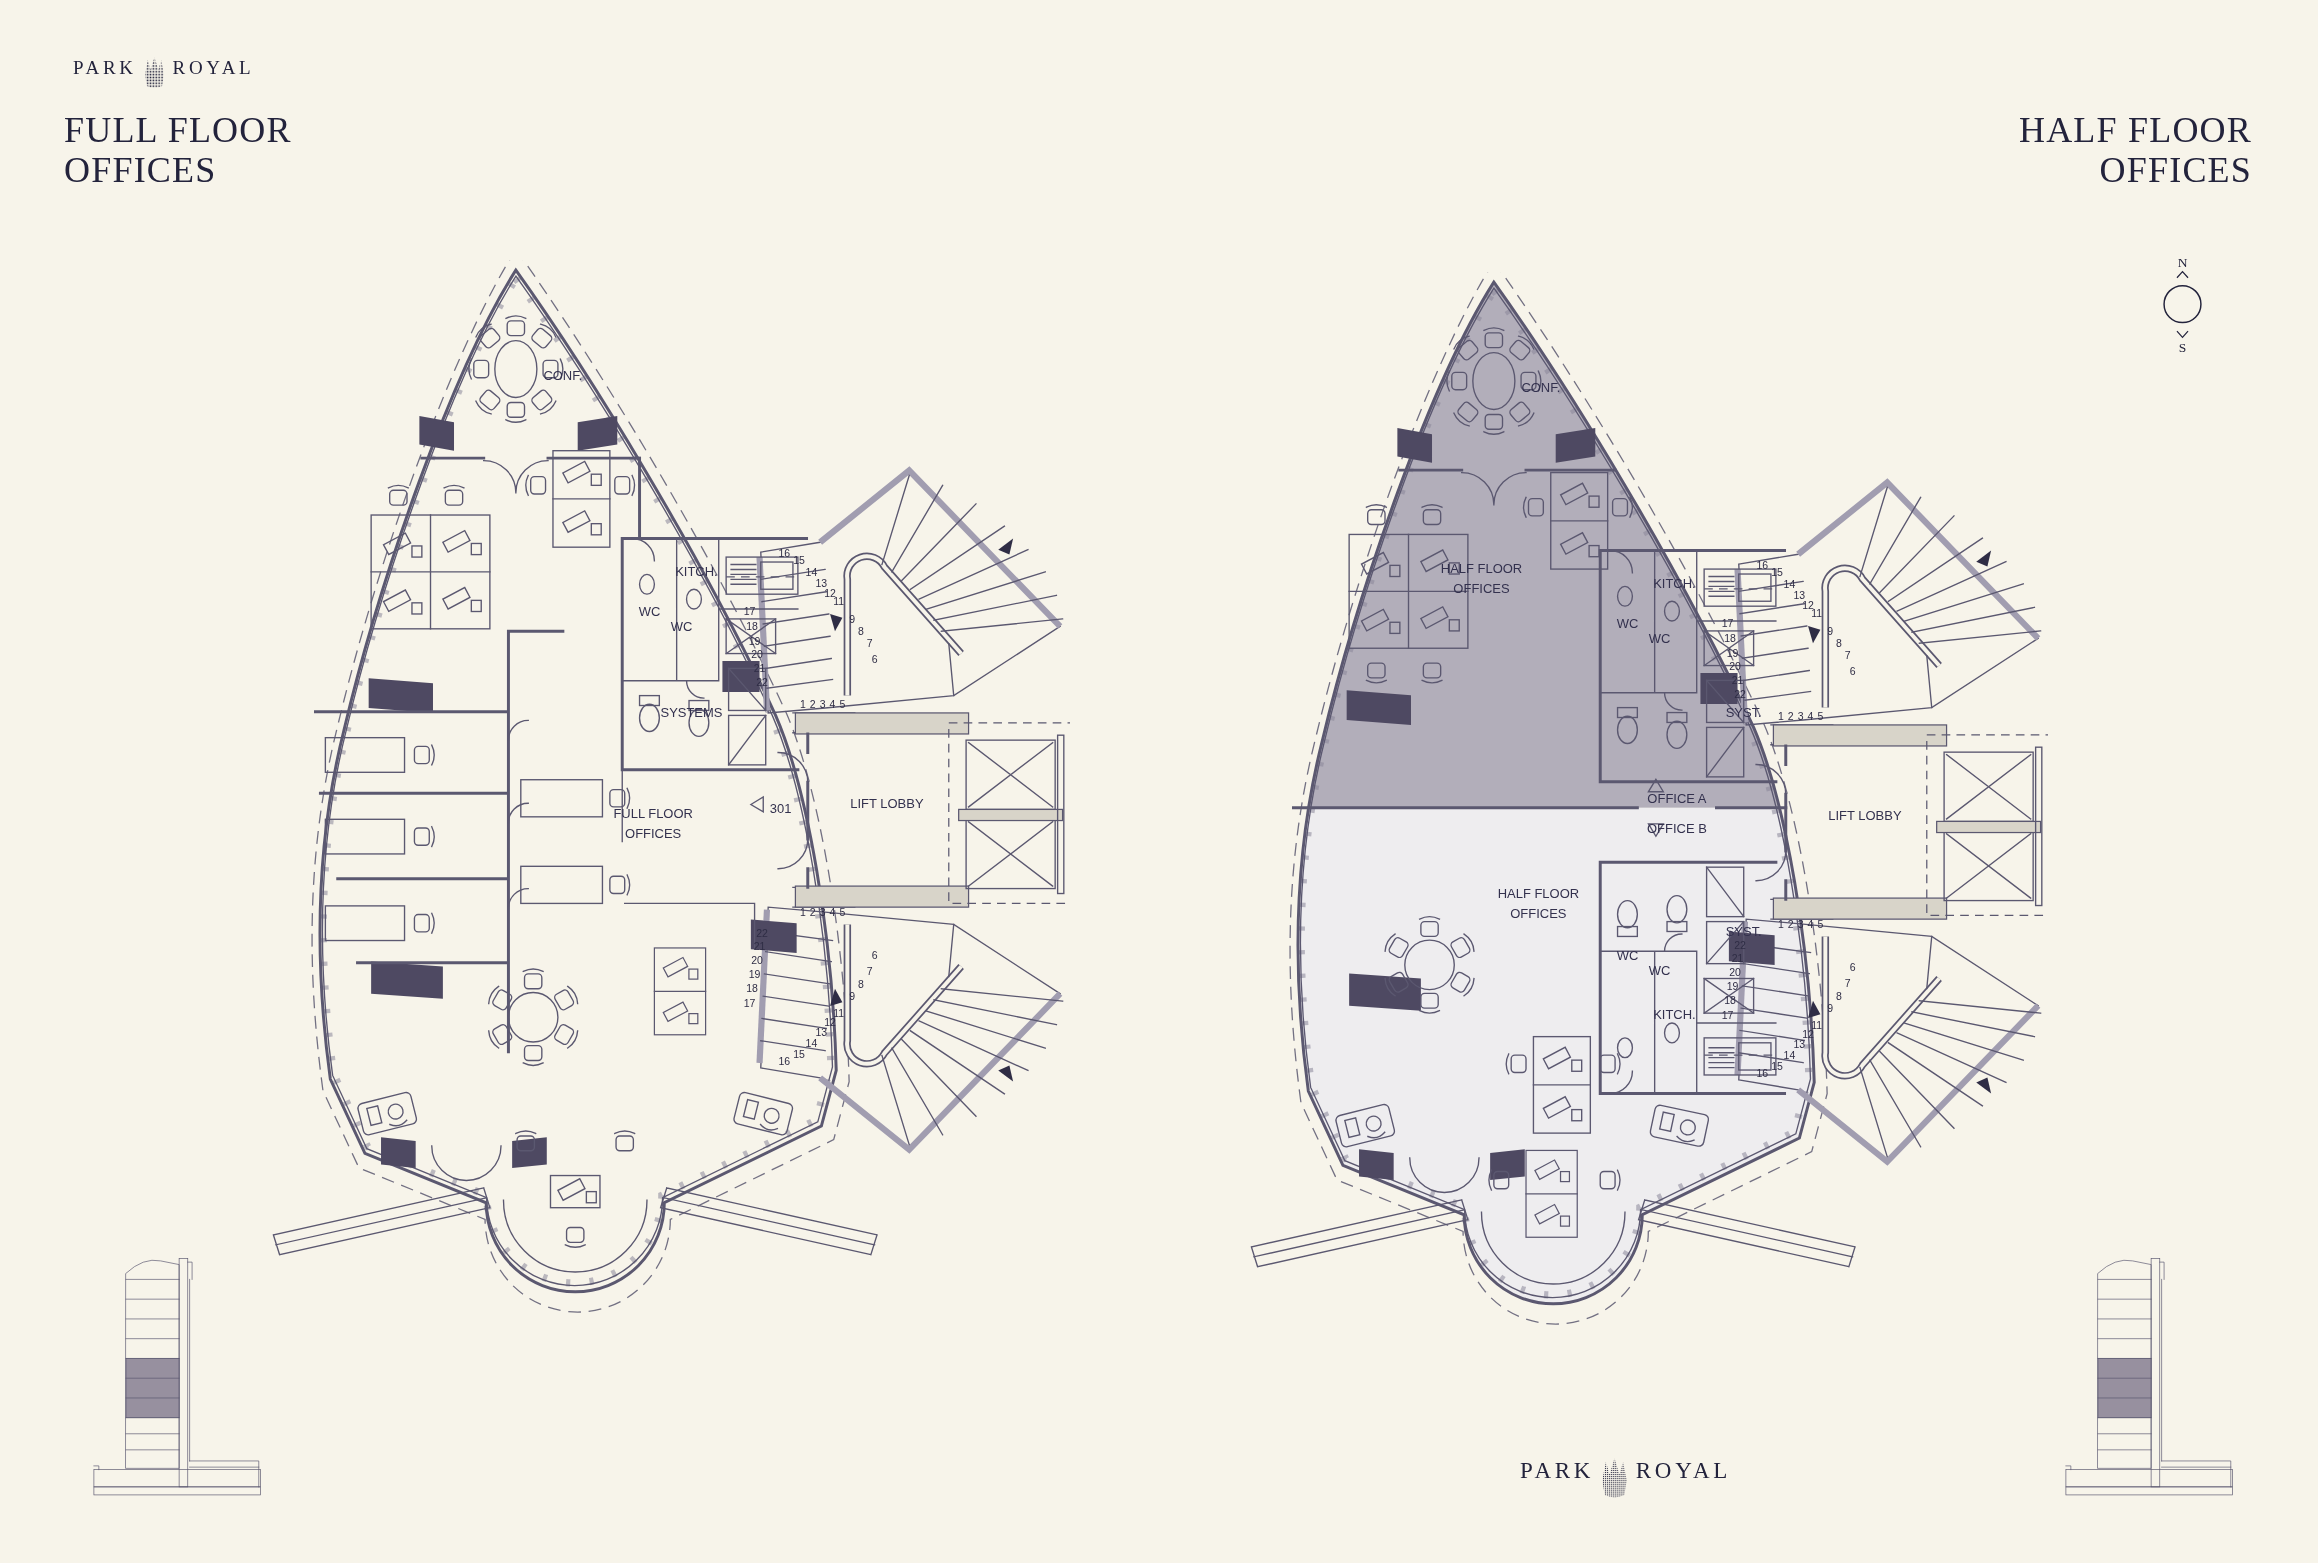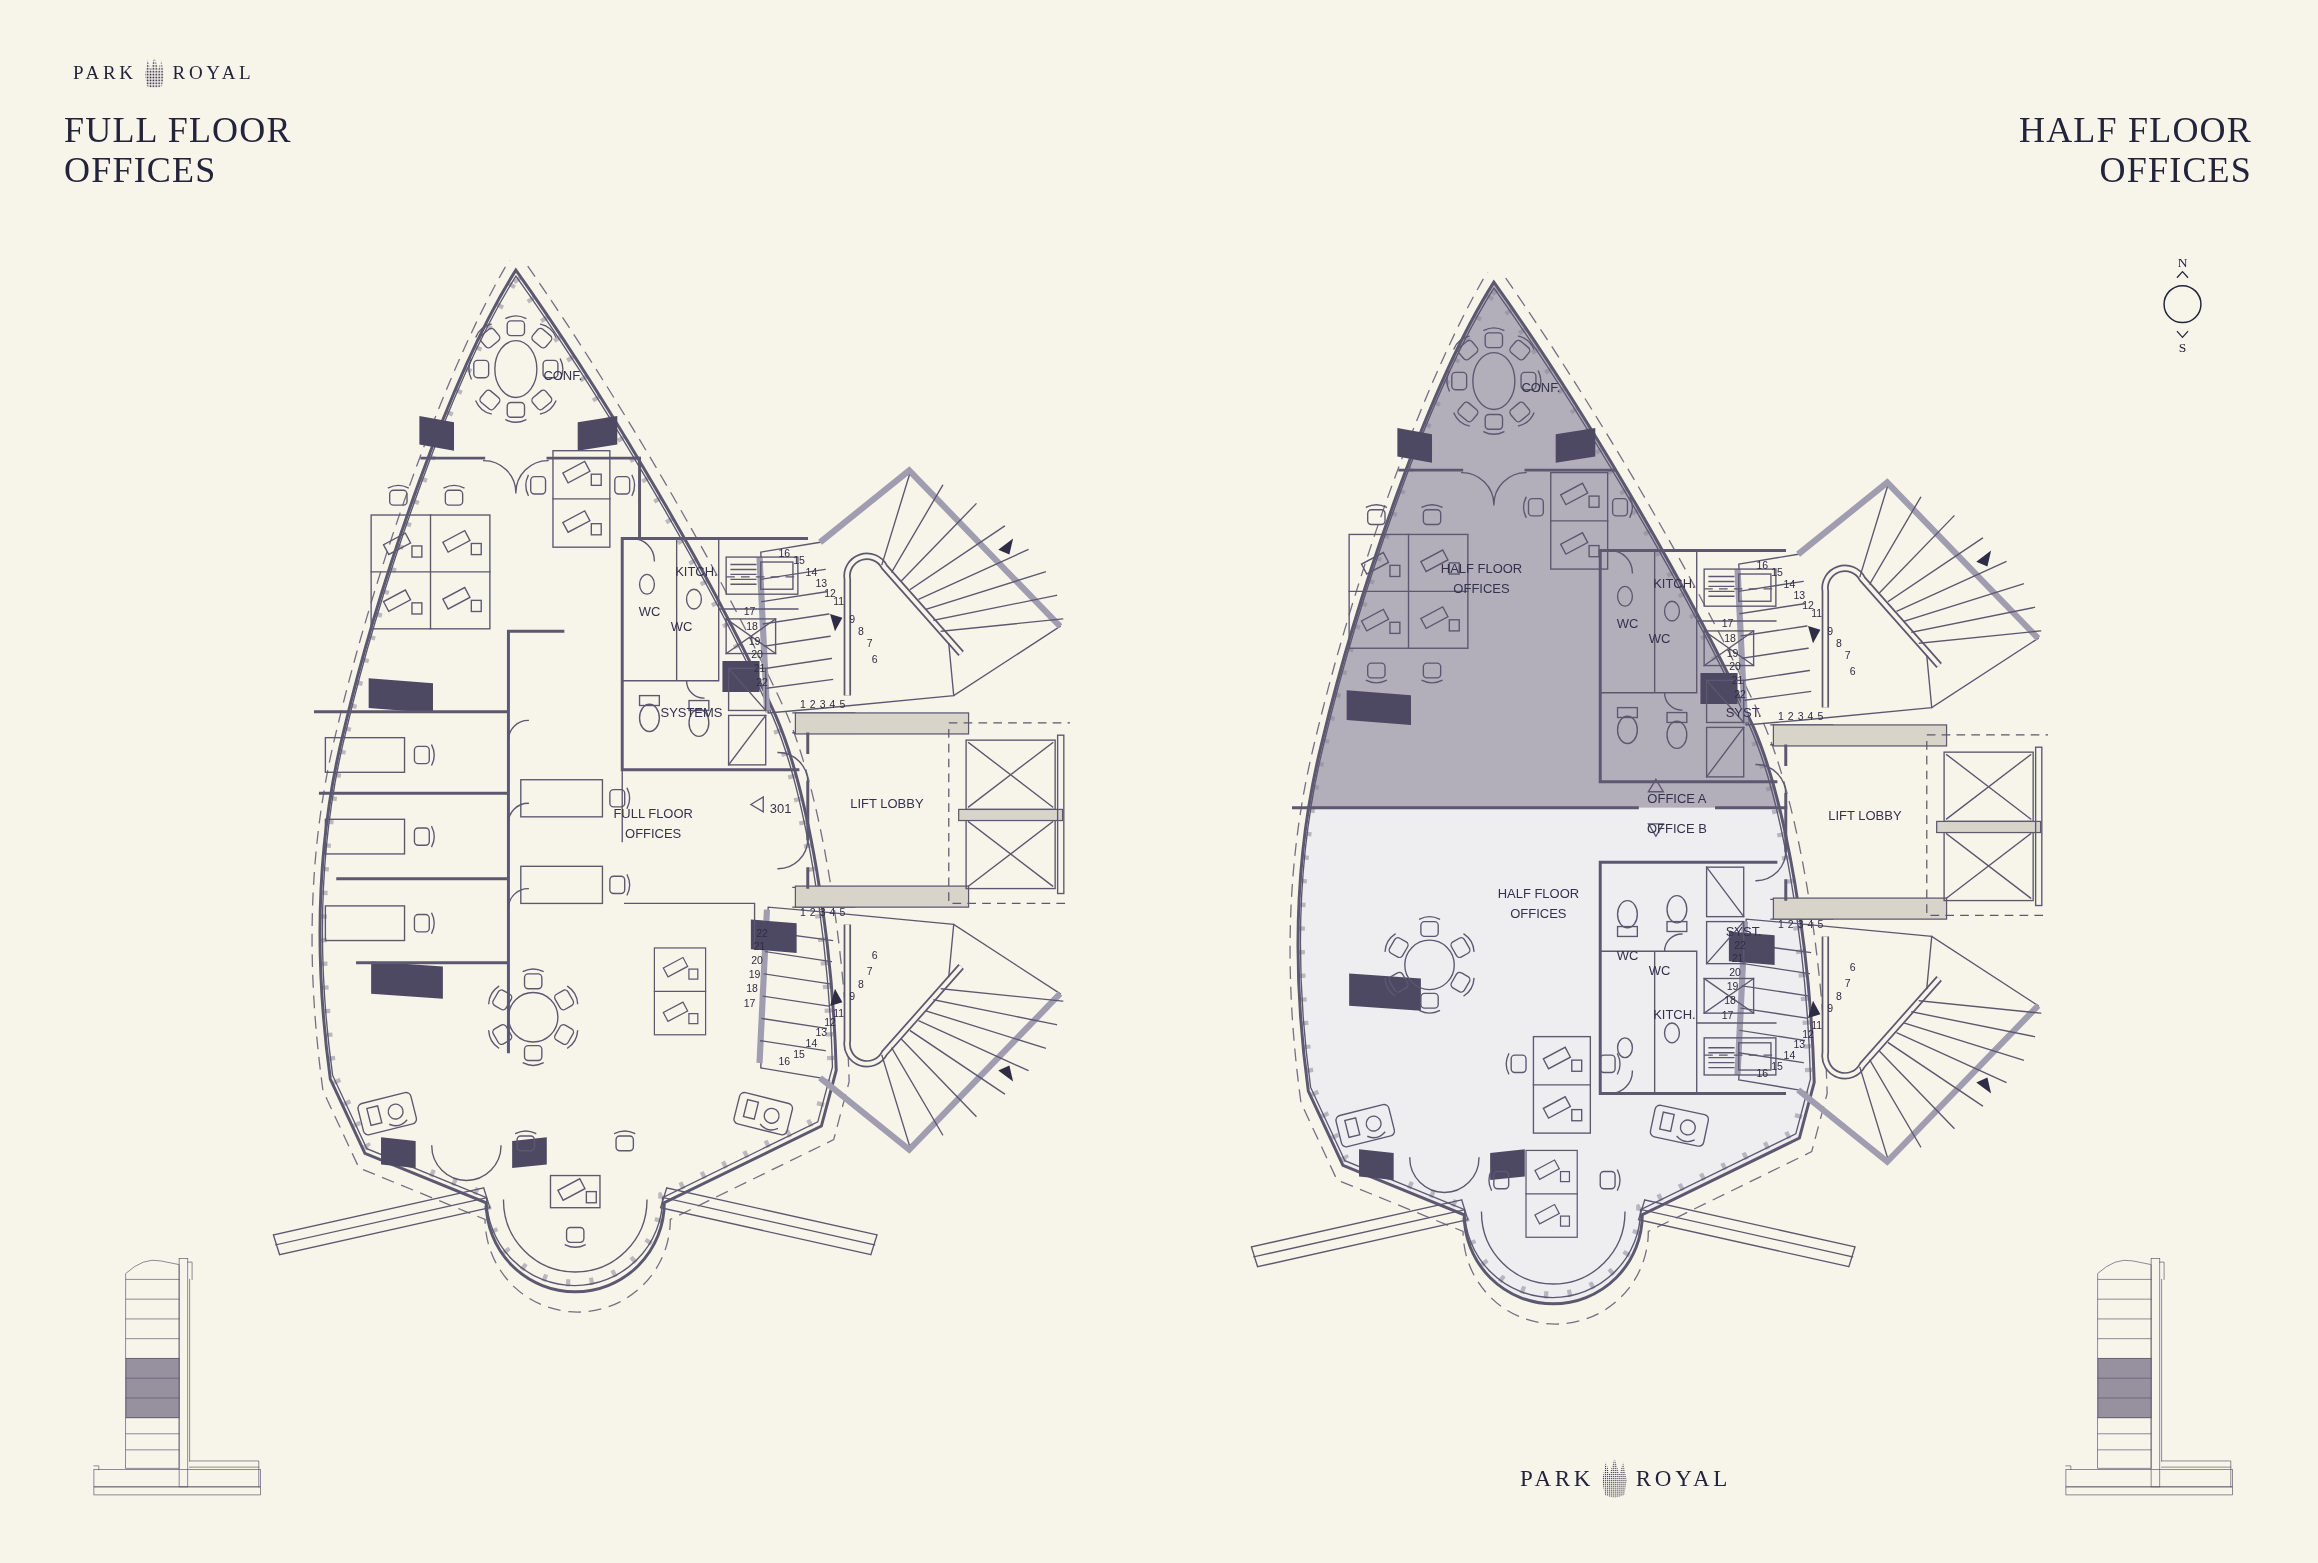--- a/index.html
+++ b/index.html
@@ -1,19 +1,19 @@
 <!DOCTYPE html>
 <html style="font-size:10px"><head>
 <meta charset="utf-8">
 <style>
   html,body{margin:0;padding:0}
   body{width:2319px;height:1563px;background:#f7f4ea;position:relative;overflow:hidden;
        font-family:"Liberation Sans",sans-serif;color:#23233c}
   .abs{position:absolute}
-  .brand{position:absolute;display:flex;align-items:center;gap:7.4px;color:#23233c;
+  .brand{position:absolute;display:flex;gap:7.4px;color:#23233c;
          font-family:"Liberation Serif",serif;letter-spacing:3.7px;font-size:19px}
   .brand svg{display:block}
   .title{position:absolute;font-family:"Liberation Serif",serif;font-size:36px;
          line-height:1.12;letter-spacing:1.2px;color:#23233c}
   .title-right{text-align:right}
   
   .lw1{stroke:#5b5870;stroke-width:1.1;fill:none;stroke-linecap:square}
   .lw2{stroke:#5b5870;stroke-width:2.4;fill:none;stroke-linecap:square}
   .dash{stroke:#5b5870;stroke-width:1;fill:none;stroke-dasharray:10 6;opacity:.85}
   .dashr{fill:none;stroke:#5b5870;stroke-width:1;stroke-dasharray:7 5}

